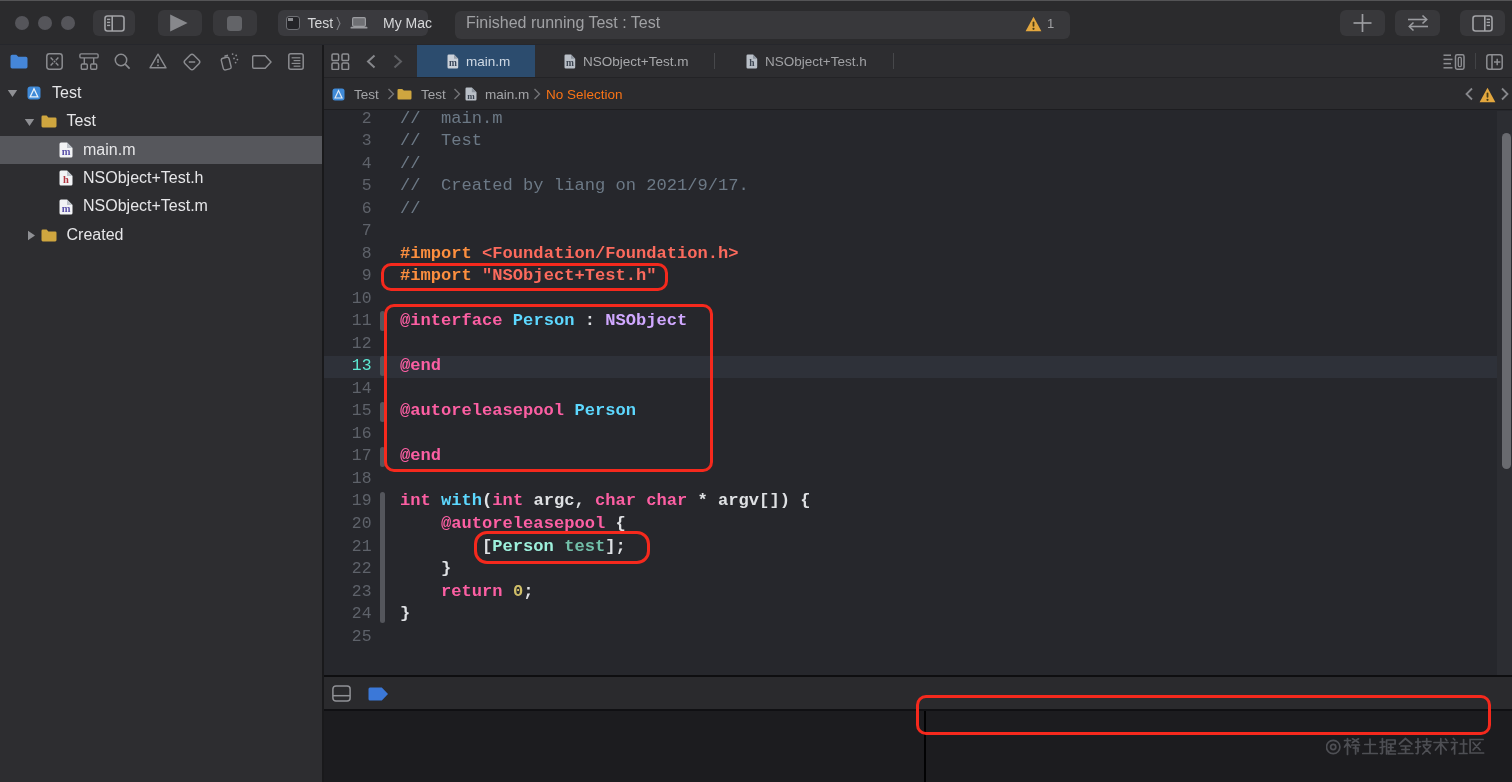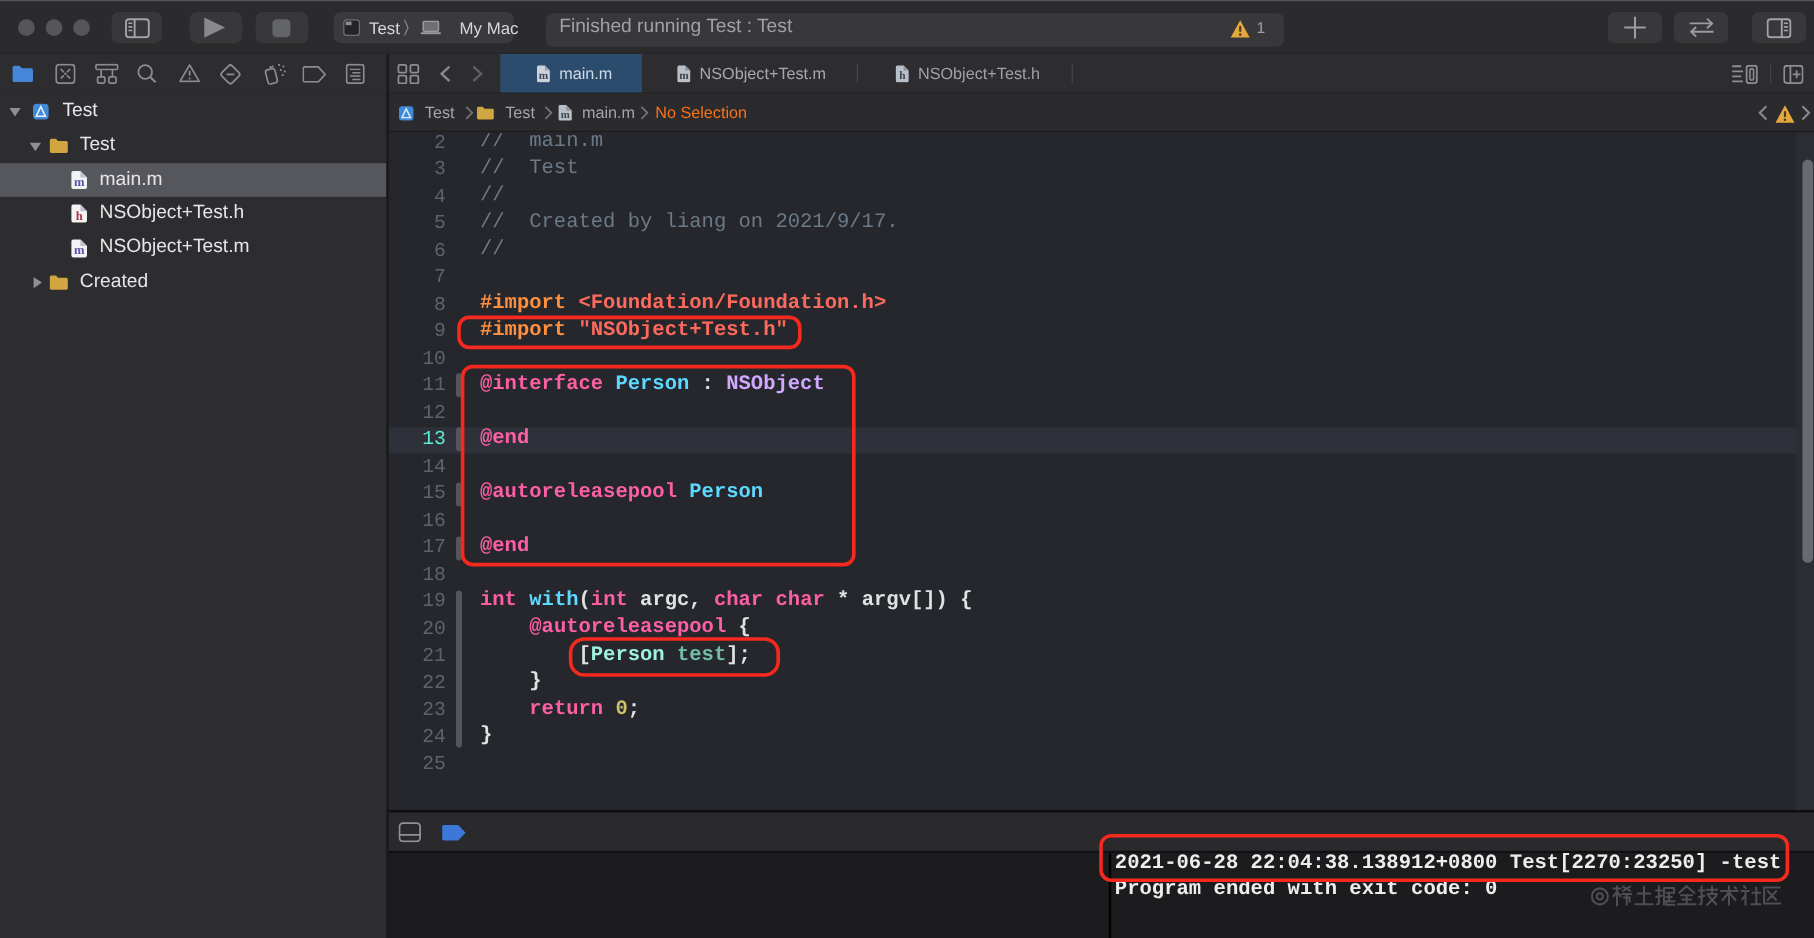--- a/index.html
+++ b/index.html
@@ -390,22 +390,20 @@
 <svg class="abs" style="left:332px; top:685px;" width="19" height="17" viewBox="0 0 19 17">
   <rect x="0.9" y="0.9" width="17.2" height="15.2" rx="3" fill="none" stroke="#909196" stroke-width="1.5"></rect>
   <line x1="0.9" y1="10.7" x2="18.1" y2="10.7" stroke="#909196" stroke-width="1.5"></line>
 </svg>
 <svg class="abs" style="left:368px; top:686.5px;" width="21" height="14" viewBox="0 0 21 14">
   <path d="M2 0.5 H13.8 L20 7 L13.8 13.5 H2 A1.5 1.5 0 0 1 0.5 12 V2 A1.5 1.5 0 0 1 2 0.5 Z" fill="#3b78d8"></path>
 </svg>
 
 <div class="abs" id="console">
   <div id="cdiv"></div>
-<pre id="ctext">2021-06-28 22:04:38.138912+0800 Test[2270:23250] -test
-Program ended with exit code: 0</pre>
   <svg id="watermark-svg" style="position:absolute; left:1002px; top:25px;" width="162" height="22" viewBox="0 0 162 22" stroke="rgba(197,200,207,0.30)" stroke-width="1.7" fill="none" stroke-linecap="round">
 
     <circle cx="7.2" cy="11" r="6.7"></circle>
     <circle cx="7.2" cy="11" r="2.6"></circle>
 
     <g transform="translate(18,2)">
       <path d="M0.5 2.5 H6.5 M3.5 0.5 V16.5 M3.5 5 L0.5 9 M3.5 5 L6.6 9"></path>
       <path d="M8.5 4.5 L14.5 0.8 M8.5 0.8 L14.5 4.5 M7.8 7 H15.5 M11.6 7 V16 M9.3 10 H14 V13.5"></path>
     </g>
 

